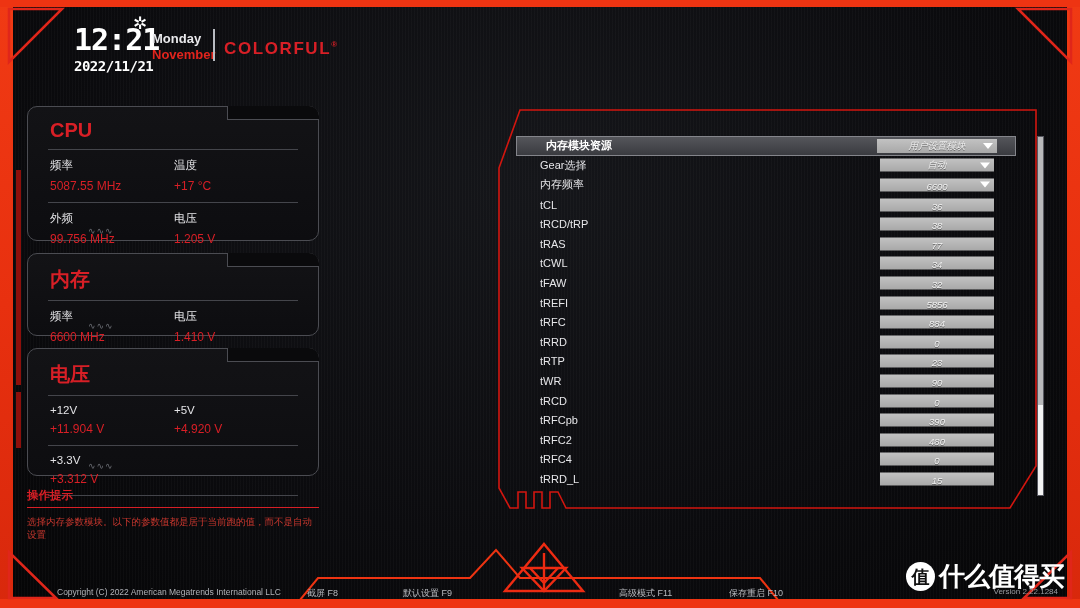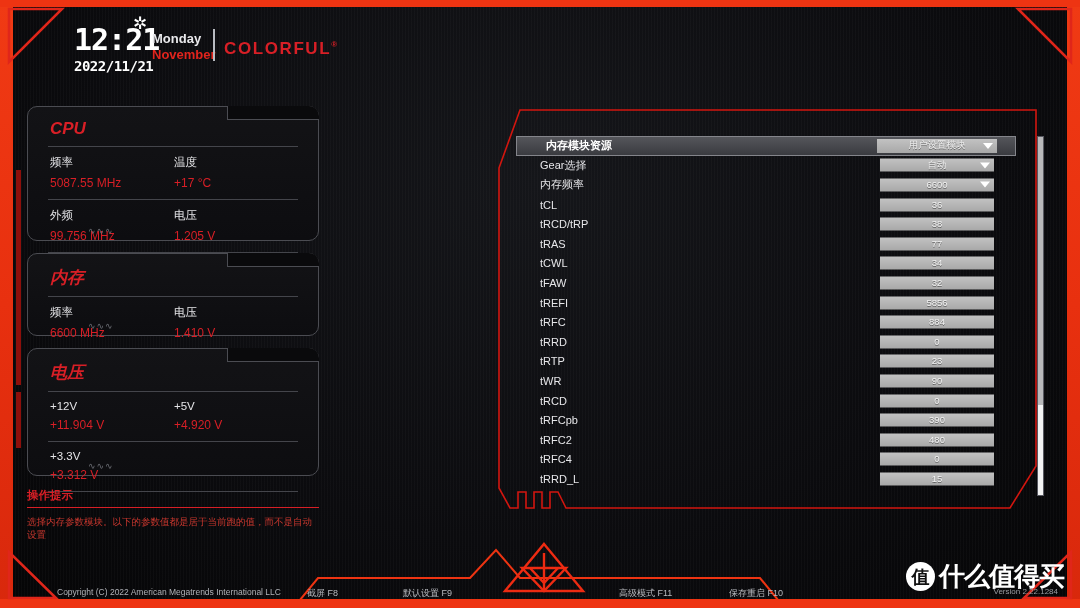--- a/index.html
+++ b/index.html
@@ -60,21 +60,21 @@
     width:14px; height:10px; border-right:1.5px solid #d81f26; border-bottom:1.5px solid #d81f26; }
   .navbtn.active::after { border-color:#ff2a3c; }
 
   
   .card { position:absolute; left:27px; width:292px;
     background:linear-gradient(180deg,#131316 0%,#0d0d10 100%);
     border:1px solid #4b4c52; border-radius:10px; }
   .card .clipnotch { position:absolute; right:-1px; top:-1px; width:92px; height:14px;
     background:#0a0a0c; border-left:1px solid #4b4c52; border-bottom:1px solid #4b4c52;
     border-top-right-radius:10px; }
-  .card-title { font-size:17px; font-weight:bold; color:#d81f26; padding:12px 0 7px 22px;font-style:italic; }
+  .card-title { font-size:20px; font-weight:bold; color:#d81f26; padding:12px 0 7px 22px; }
   .hr { height:1px; background:#44454b; margin:0 20px; }
   .row2 { display:flex; padding:8px 20px 9px 22px; }
   .col { width:50%; }
   .lbl { font-size:11.5px; color:#e4e4e7; margin-bottom:6px; }
   .val { font-size:12px; color:#d81f26; }
   .zig { position:absolute; left:60px; bottom:4px; color:#6e7077; font-size:9px;
     letter-spacing:1px; font-family:"Liberation Serif",serif; }
 
   .hint { position:absolute; left:27px; top:488px; width:292px; }
   .hint-title { font-size:11.5px; font-weight:bold; color:#d81f26; }
@@ -93,21 +93,21 @@
   .panel svg { position:absolute; left:0; top:0; }
   .panel-inner { position:absolute; left:18px; top:40px; width:500px; height:398px;
     overflow:hidden; }
   .prow { position:relative; display:flex; align-items:center; height:19.6px; padding-left:24px; }
   .prow.sel { background:linear-gradient(180deg,#55565b 0%,#3a3b40 100%);
     border:1px solid #84858b; padding-left:29px; }
   .prow-lbl { font-size:11px; color:#e6e6e9; }
   .prow.sel .prow-lbl { color:#fff; font-weight:bold; }
   .prow-field { position:absolute; right:22px; top:50%; transform:translateY(-50%);
     width:114px; height:13px; background:linear-gradient(180deg,#c2c2c2 0%,#a8a8a8 100%);
-    display:flex; align-items:flex-start; justify-content:center; }
+    display:flex; align-items:flex-end; justify-content:center;font-style:italic; }
   .prow.sel .prow-field { width:120px; right:18px; height:14px; }
   .prow-val { font-size:9.5px; color:#f2f2f2; text-shadow:0 1px 0 rgba(0,0,0,.45); }
   .caret { position:absolute; right:4px; top:50%; transform:translateY(-50%);
     width:0; height:0; border-left:5px solid transparent; border-right:5px solid transparent;
     border-top:6px solid #ffffff; }
 
   .sbar { position:absolute; right:-6px; top:40px; width:7px; height:360px;
     background:#1b1b1e; border:1px solid #575860; }
   .sbar-thumb { position:absolute; left:0; width:5px; background:#b8b8ba; }
   .sbar-thumb.bot { background:#f2f2f2; }

